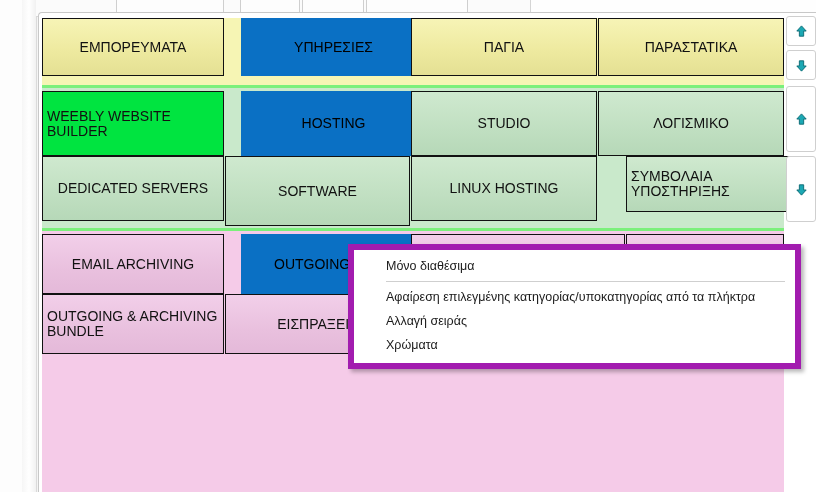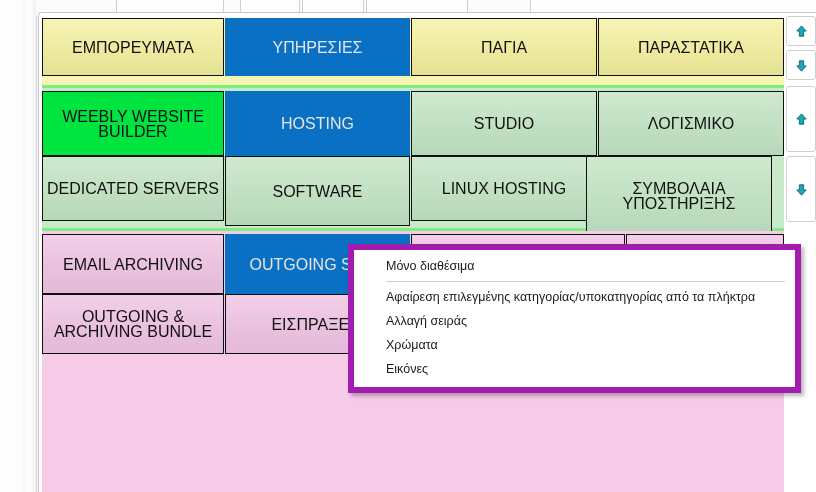--- a/index.html
+++ b/index.html
@@ -108,30 +108,29 @@
     background: #7bf07b;
   }
 
   .btn {
     position: absolute;
     box-sizing: border-box;
     border: 1px solid #111111;
     display: flex;
     align-items: center;
     justify-content: center;
-    text-align: center;
-    font-size: 16px;
+    font-size: 14px;
     color: #111111;
     line-height: 15px;
     padding: 0 4px;
     user-select: none;
     overflow: hidden;
   }
   .btn.c-yellow { background: linear-gradient(to bottom, #f7f4b6 0%, #eeeaa0 55%, #e4e093 100%); }
-  .btn.c-blue   { background: #0a70c4; color: #e5e5e5; border-color:#0a70c4; }
+  .btn.c-blue   { background: #0a70c4; color: #000000; border-color:#0a70c4;margin-left:16px; }
   .btn.c-green  { background: #00e440; }
   .btn.c-palegreen { background: linear-gradient(to bottom, #cfe9cf 0%, #c0dfc1 60%, #b6d8b8 100%); }
   .btn.c-pink   { background: linear-gradient(to bottom, #f2cfe9 0%, #e9c0de 60%, #e4b9d9 100%); }
 
   
   .scrollbtn {
     position: absolute;
     box-sizing: border-box;
     background: #ffffff;
     border: 1px solid #cfcfcf;
@@ -201,21 +200,21 @@
     <div class="band-sep" style="top:210px;"></div>
 
     <div class="btn c-green" style="left:0px;  top:73px; width:182px; height:65px;">WEEBLY WEBSITE BUILDER</div>
     <div class="btn c-blue" style="left:183px;top:73px; width:185px; height:65px;">HOSTING</div>
     <div class="btn c-palegreen" style="left:369px;top:73px; width:186px; height:65px;">STUDIO</div>
     <div class="btn c-palegreen" style="left:556px;top:73px; width:186px; height:65px;">ΛΟΓΙΣΜΙΚΟ</div>
 
     <div class="btn c-palegreen" style="left:0px;  top:138px; width:182px; height:65px;">DEDICATED SERVERS</div>
     <div class="btn c-palegreen" style="left:183px;top:138px; width:185px; height:70px;">SOFTWARE</div>
     <div class="btn c-palegreen" style="left:369px;top:138px; width:186px; height:65px;">LINUX HOSTING</div>
-    <div class="btn c-palegreen" style="left:544px;top:138px; width:186px; height:79px;">ΣΥΜΒΟΛΑΙΑ ΥΠΟΣΤΗΡΙΞΗΣ</div>
+    <div class="btn c-palegreen" style="left:584px;top:138px; width:186px; height:56px;">ΣΥΜΒΟΛΑΙΑ ΥΠΟΣΤΗΡΙΞΗΣ</div>
 
     <div class="band band-pink" style="top:213px;height:261px;"></div>
 
     <div class="btn c-pink" style="left:0px;  top:216px; width:182px; height:60px;">EMAIL ARCHIVING</div>
     <div class="btn c-blue" style="left:183px;top:216px; width:185px; height:60px;">OUTGOING SMTP</div>
     <div class="btn c-pink" style="left:369px;top:216px; width:214px; height:60px;"></div>
     <div class="btn c-pink" style="left:584px;top:216px; width:158px; height:60px;"></div>
 
     <div class="btn c-pink" style="left:0px;  top:276px; width:182px; height:60px;">OUTGOING &amp; ARCHIVING BUNDLE</div>
     <div class="btn c-pink" style="left:183px;top:276px; width:185px; height:60px;">ΕΙΣΠΡΑΞΕΙΣ</div>
@@ -251,16 +250,15 @@
       </svg>
     </span>
   </div>
 
   <div class="ctx-menu">
     <div class="ctx-item">Μόνο διαθέσιμα</div>
     <div class="ctx-sep"></div>
     <div class="ctx-item">Αφαίρεση επιλεγμένης κατηγορίας/υποκατηγορίας από τα πλήκτρα</div>
     <div class="ctx-item">Αλλαγή σειράς</div>
     <div class="ctx-item">Χρώματα</div>
-    <div class="ctx-item">Εικόνες</div>
   </div>
 
 </div>
 
 </body></html>

